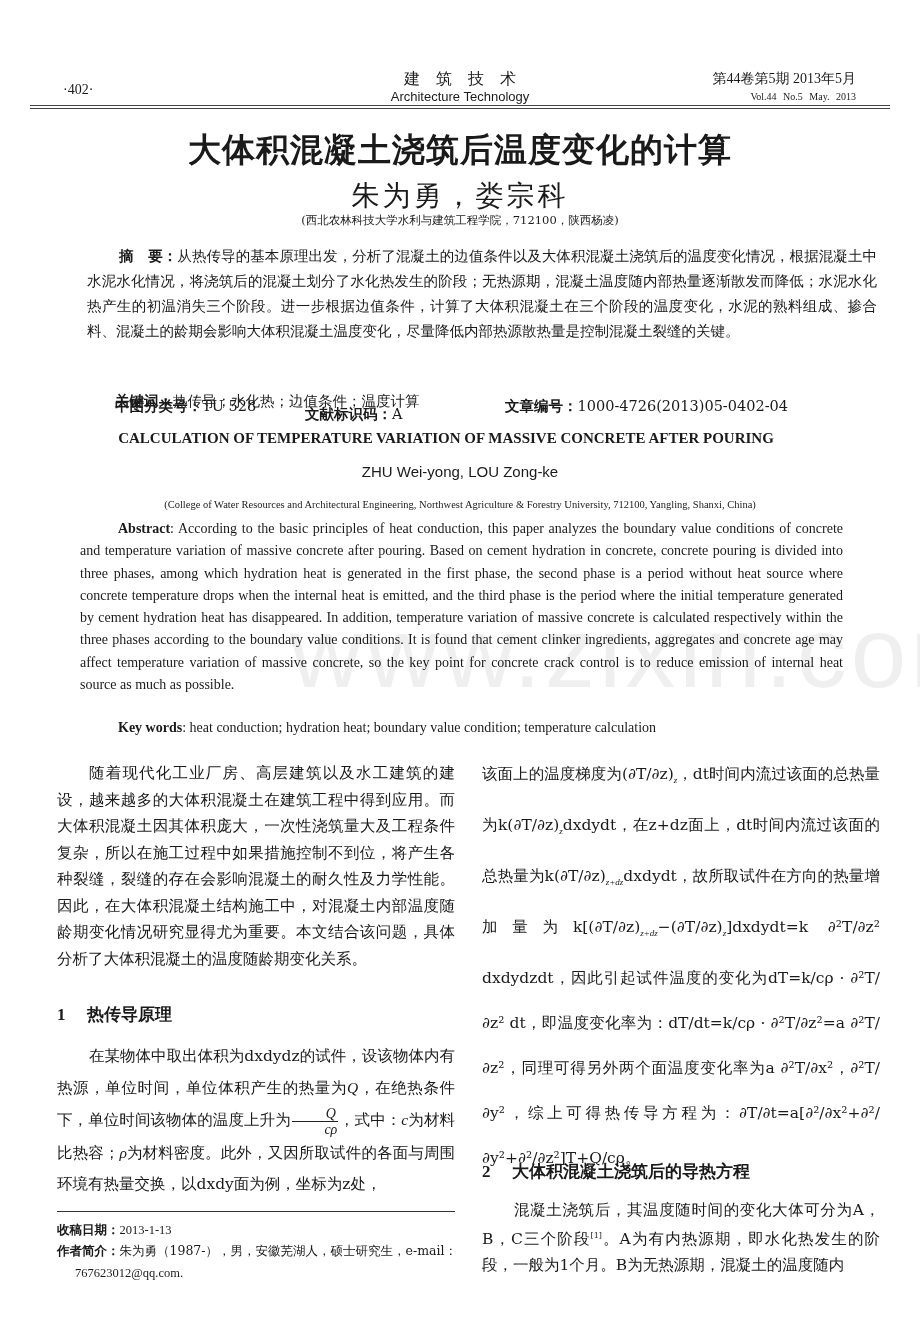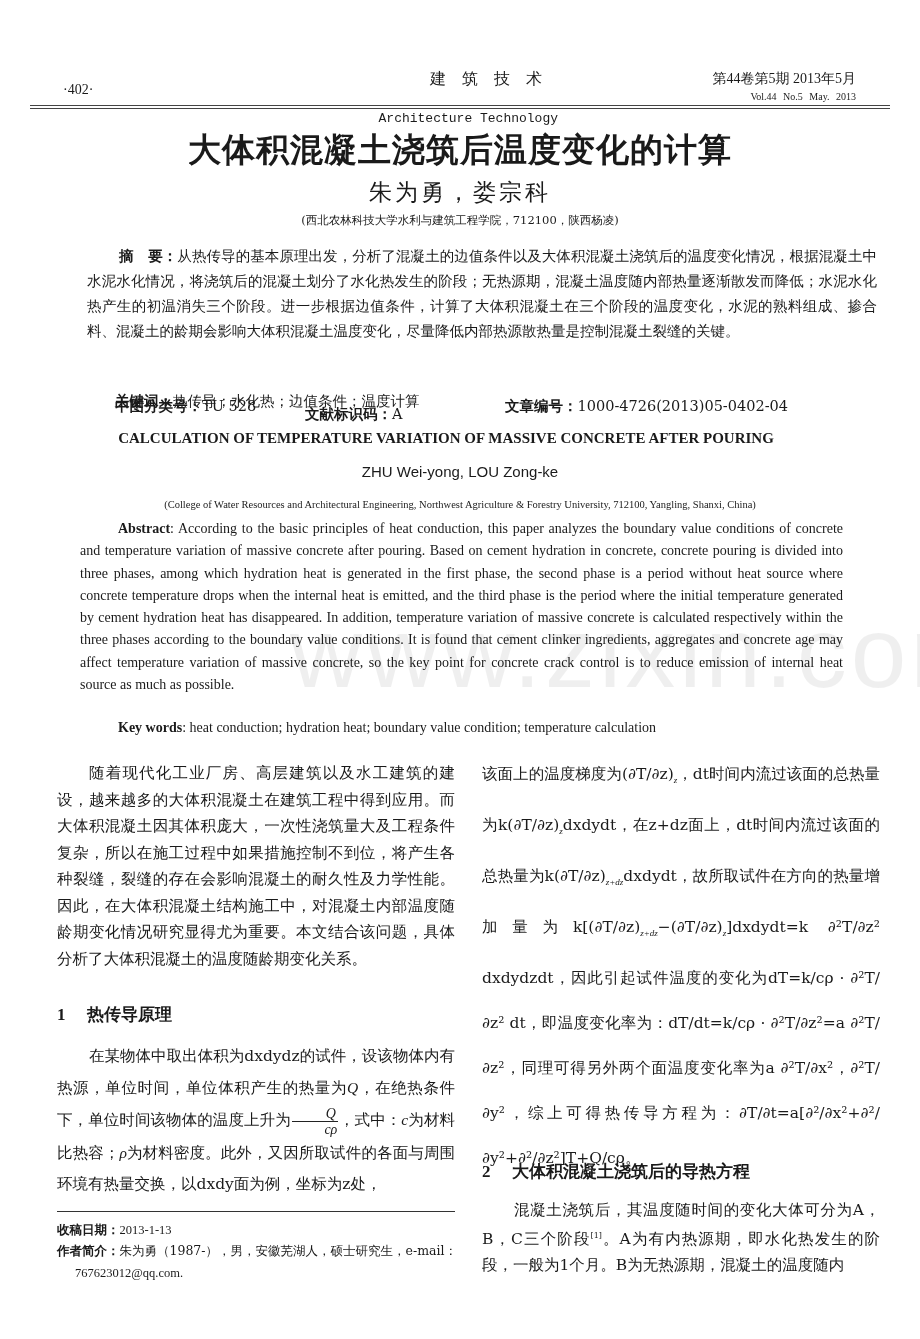--- a/index.html
+++ b/index.html
@@ -1,32 +1,32 @@
 <!DOCTYPE html>
 <html><head>
 <meta charset="utf-8">
 <style>
   html, body { margin:0; padding:0; background:#ffffff; }
   body { width:920px; height:1339px; position:relative; overflow:hidden; color:#1a1a1a;
          font-family:"DejaVu Serif","Liberation Serif",serif; }
   .abs { position:absolute; }
   
   .pageno { left:63px; top:82px; font-size:14px; font-family:"Liberation Serif",serif; }
-  .journal { left:378px; top:69px; width:180px; text-align:right; }
+  .journal { left:370px; top:69px; width:180px; text-align:center; }
   .journal .cn { font-size:16px; letter-spacing:16px; padding-left:16px; line-height:20px; }
-  .journal .en { font-size:13px; font-family:Liberation Mono, monospace; line-height:16px;margin-top:22px; }
+  .journal .en { font-size:13px; font-family:Liberation Sans, sans-serif; line-height:16px; }
   .issue { left:676px; top:69px; width:180px; text-align:right; font-family:"Liberation Serif",serif; }
   .issue .cn { font-size:14px; line-height:20px; }
   .issue .en { font-size:10px; line-height:16px; word-spacing:4px; }
   .rule-top { left:30px; top:105px; width:860px; height:1px; border-top:1px solid #444; }
   .rule-top2 { left:30px; top:108px; width:860px; height:1px; border-top:1px solid #444; }
   
   .title { left:0; top:128px; width:920px; text-align:center; font-size:33px; font-weight:bold;
            font-family:"DejaVu Sans",sans-serif; letter-spacing:1px; }
-  .authors-cn { left:0; top:177px; width:920px; text-align:center; font-size:23px; letter-spacing:3px; }
+  .authors-cn { left:0; top:177px; width:920px; text-align:center; font-size:28px; letter-spacing:3px; }
   .affil-cn { left:0; top:213px; width:920px; text-align:center; font-size:11.5px; }
   
   .cn-abs { left:87px; top:243px; width:790px; font-size:14.5px; line-height:25px; text-align:justify; }
   .cn-abs .lbl { font-weight:bold; }
   .indent { text-indent:32px; }
   .kw-cn { left:115px; top:392px; font-size:14.5px; }
   .cls-cn { left:115px; top:397px; width:760px; font-size:14.5px; }
   .cls-cn span.b, .kw-cn span.b { font-weight:bold; }
   .cls-cn .c2 { position:absolute; left:190px;margin-top:8px; }
   .cls-cn .c3 { position:absolute; left:390px; }

